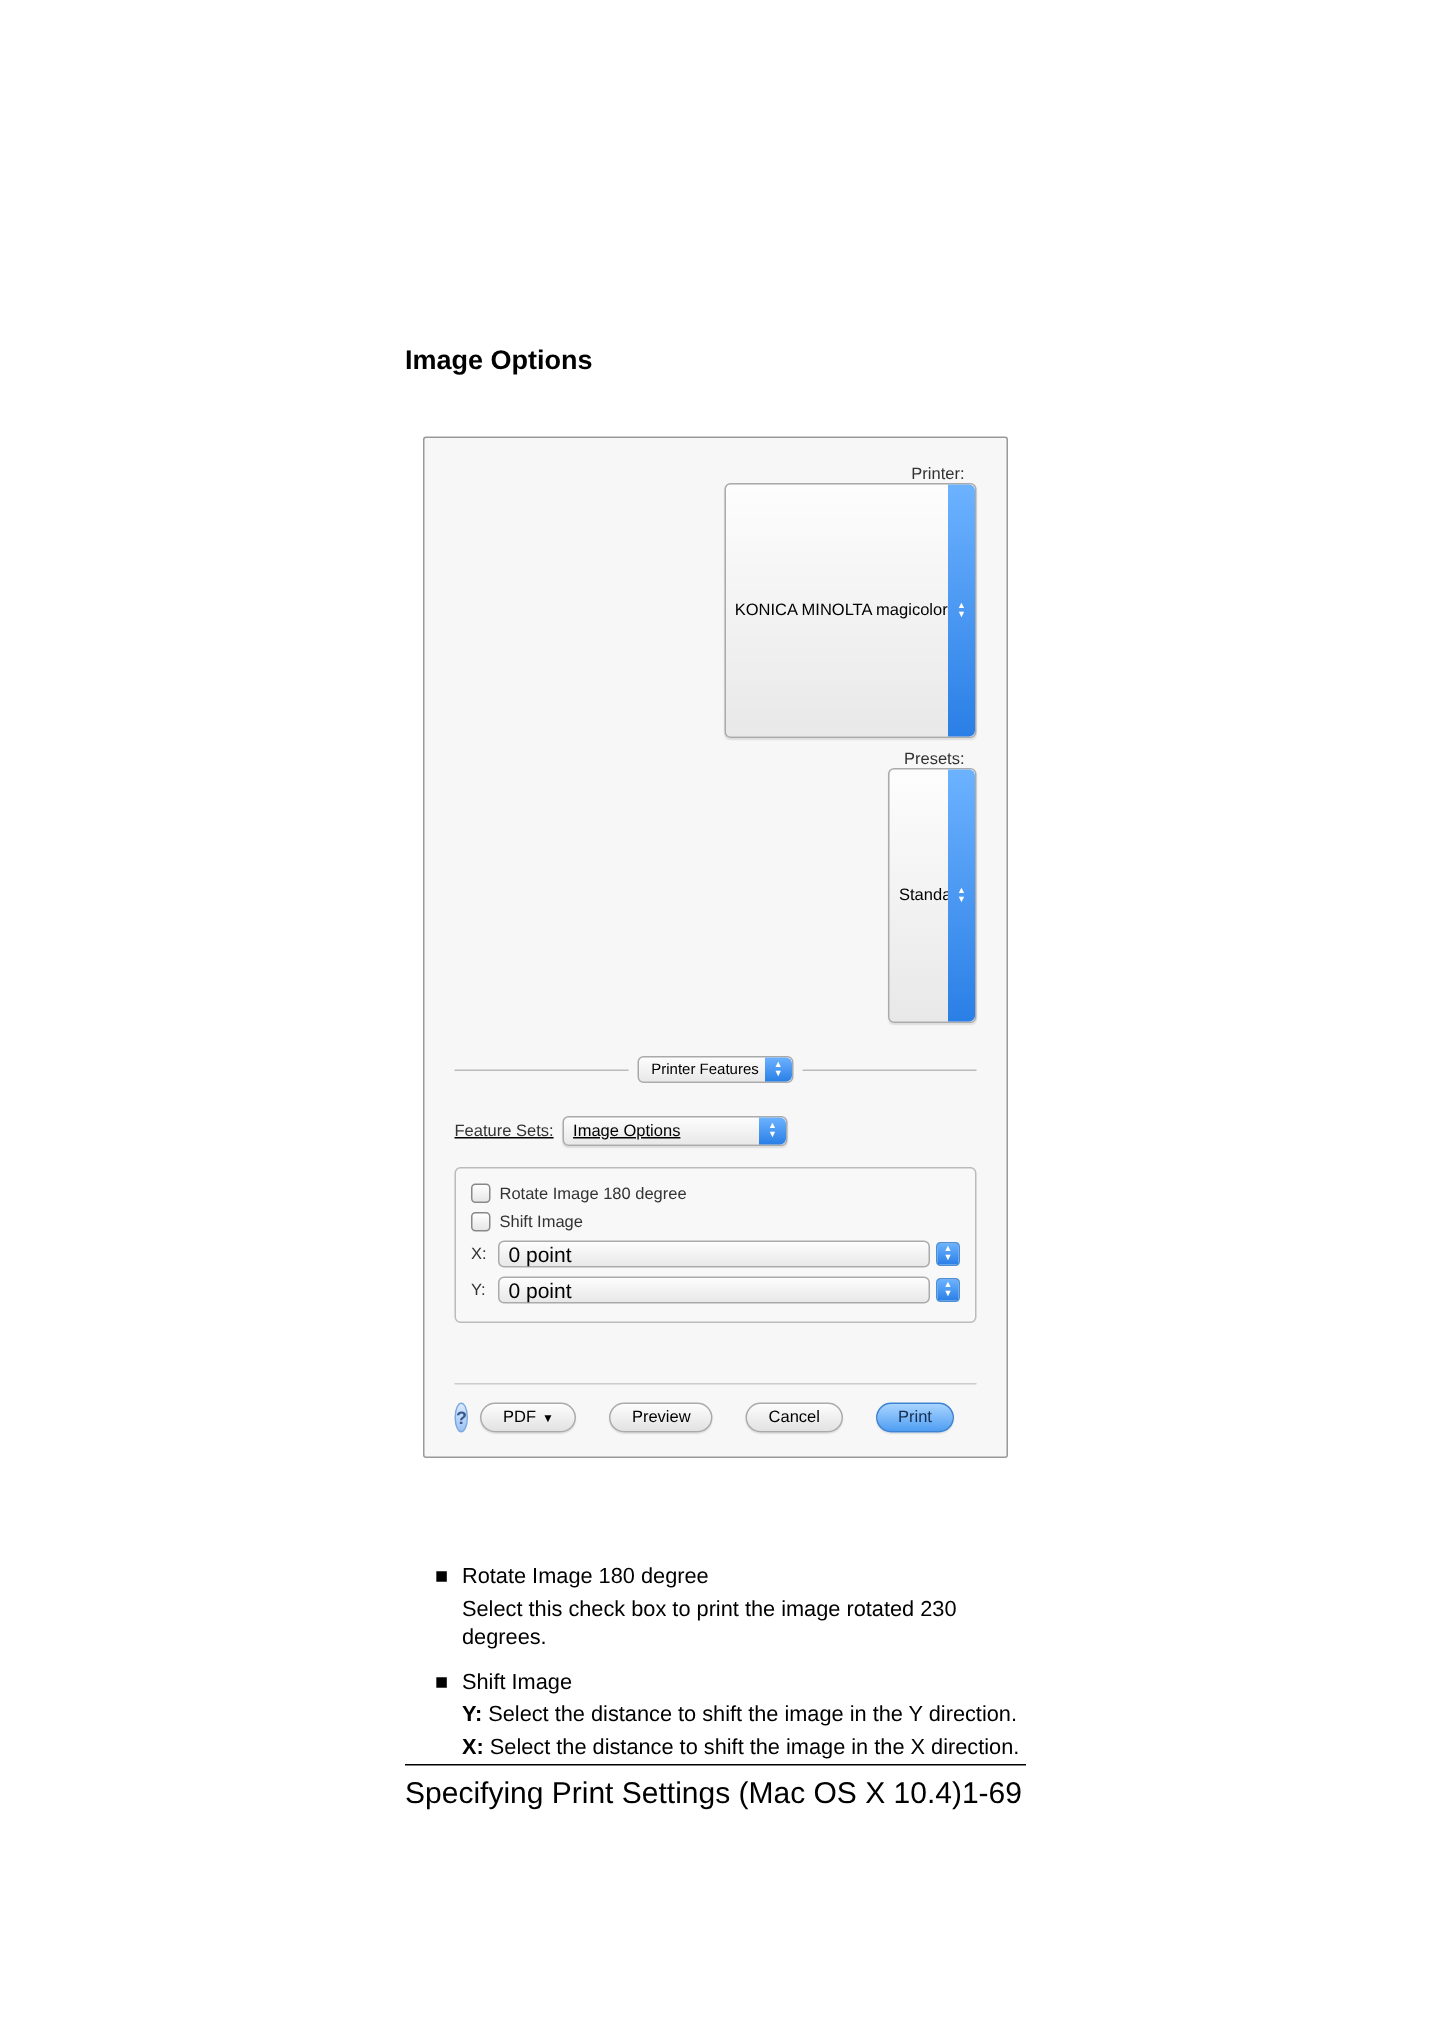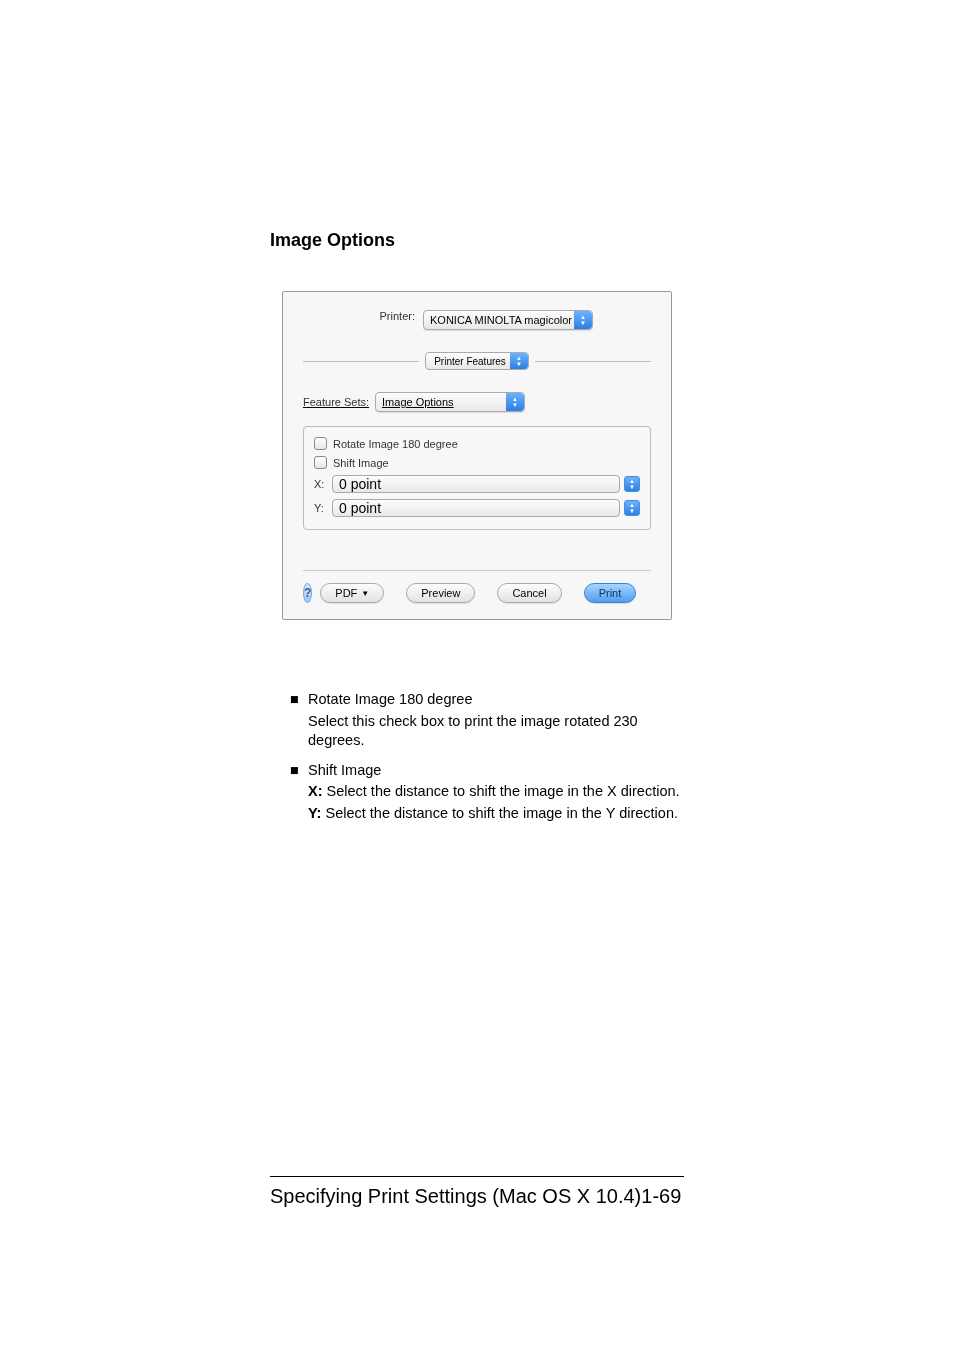--- a/index.html
+++ b/index.html
@@ -22,22 +22,23 @@
     .dialog {
       width: 390px;
       margin: 0 auto 70px auto;
       border: 1px solid #999;
       background: #f7f7f7;
       padding: 18px 20px 16px 20px;
       border-radius: 2px;
     }
     .row {
       display: flex;
-      align-items: flex-start;
+      align-items: flex-end;
       margin-bottom: 8px;
+      flex-direction: column;
     }
     .row-label {
       width: 120px;
       text-align: right;
       padding-right: 8px;
       font-size: 11px;
       color: #333;
     }
     .aqua-select {
       flex: 1;
@@ -232,20 +233,30 @@
     <div class="row">
       <div class="row-label">Printer:</div>
       <div class="aqua-select fixed170">
         <span>KONICA MINOLTA magicolor ...</span>
         <div class="aqua-arrows">
             <span>▲</span>
             <span>▼</span>
           </div>
       </div>
     </div>
+    <div class="row">
+      <div class="row-label">Presets:</div>
+      <div class="aqua-select fixed170">
+        <span>Standard</span>
+        <div class="aqua-arrows">
+            <span>▲</span>
+            <span>▼</span>
+          </div>
+      </div>
+    </div>
 
     <div class="separator-row">
       <div class="sep-line"></div>
       <div class="sep-select">
         <span>Printer Features</span>
         <div class="aqua-arrows">
             <span>▲</span>
             <span>▼</span>
           </div>
       </div>
@@ -312,22 +323,22 @@
       <div class="bullet-marker">■</div>
       <div class="bullet-body">
         <div class="bullet-title">Rotate Image 180 degree</div>
         <div class="bullet-desc">Select this check box to print the image rotated 230 degrees.</div>
       </div>
     </div>
     <div class="bullet-item">
       <div class="bullet-marker">■</div>
       <div class="bullet-body">
         <div class="bullet-title">Shift Image</div>
+        <div class="sub-line"><b>Y:</b><span> Select the distance to shift the image in the Y direction.</span></div>
         <div class="sub-line"><b>X:</b><span> Select the distance to shift the image in the X direction.</span></div>
-        <div class="sub-line"><b>Y:</b><span> Select the distance to shift the image in the Y direction.</span></div>
       </div>
     </div>
   </div>
 </div>
 
 <div class="footer-bar">
   <span>Specifying Print Settings (Mac OS X 10.4)</span>
   <span>1-69</span>
 </div>
 

